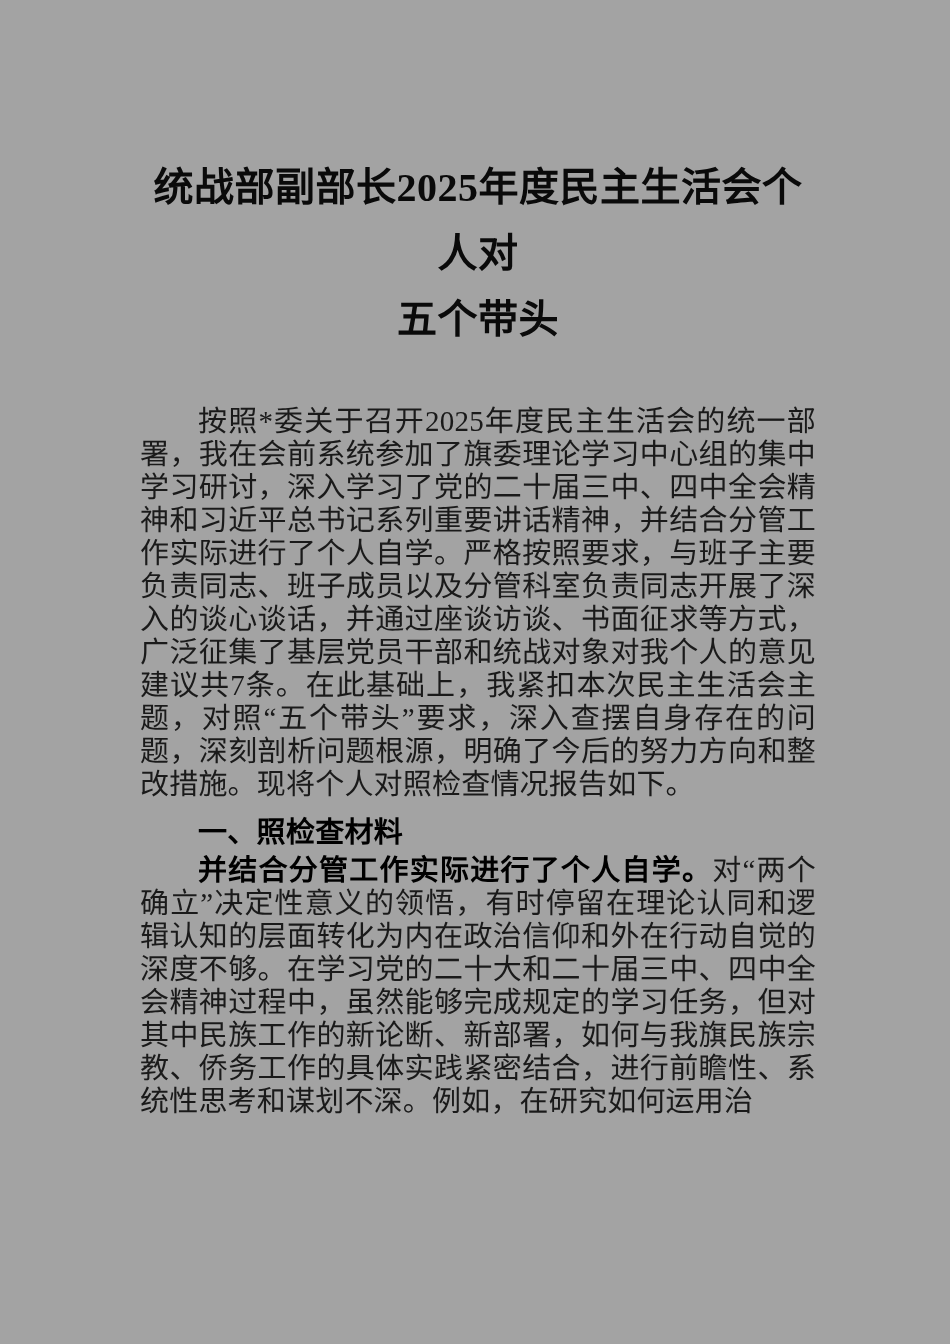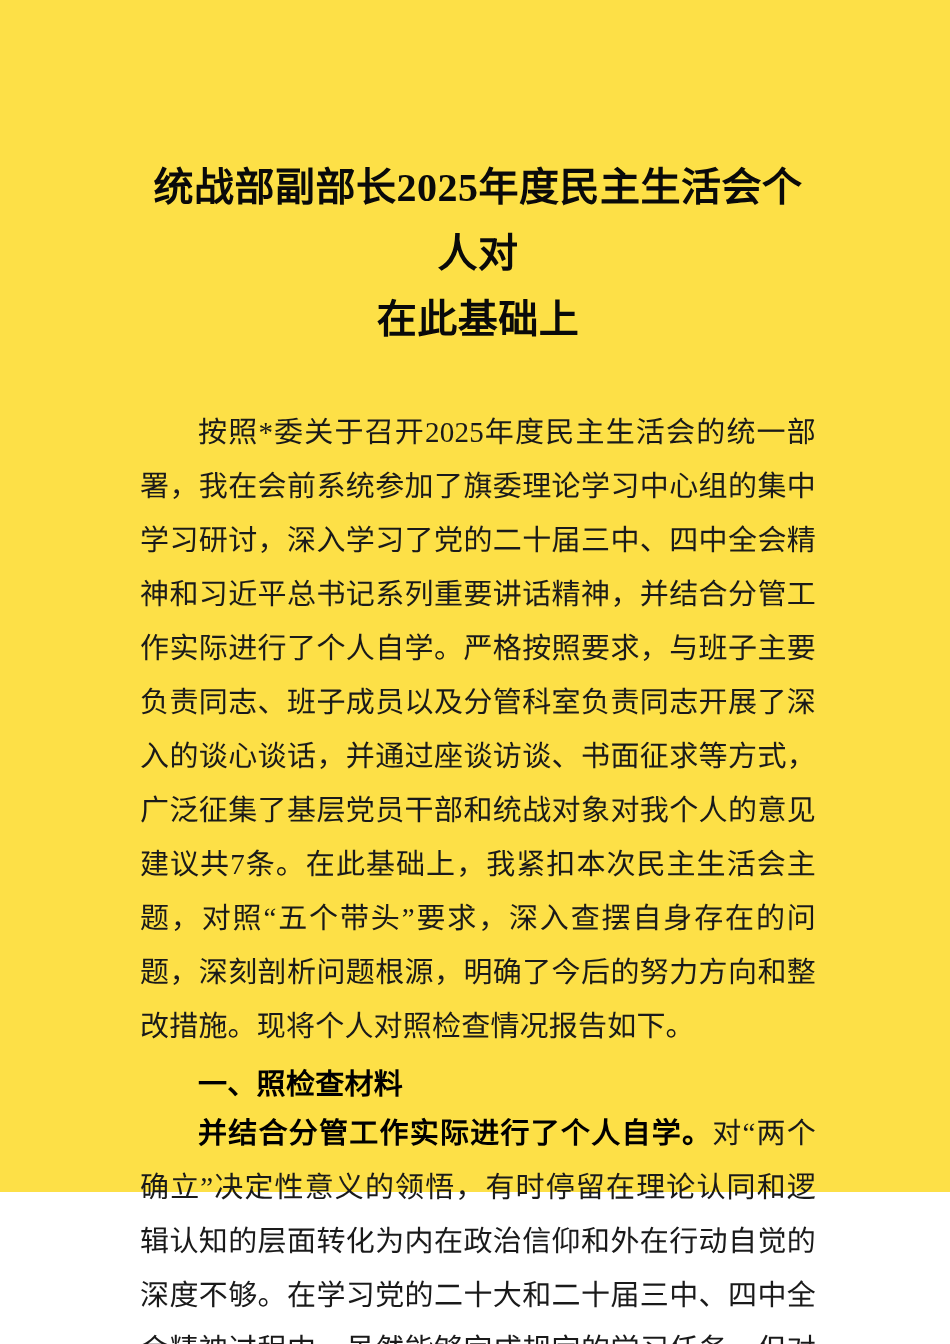--- a/index.html
+++ b/index.html
@@ -17,22 +17,22 @@
     font-family: "Liberation Serif", "DejaVu Serif", serif;
     color: #000000;
     -webkit-font-smoothing: antialiased;
   }
 
   .page {
     position: absolute;
     top: 0;
     left: 0;
     width: 950px;
-    height: 1192px;
-    background: #fde047;
+    height: 1344px;
+    background: #a3a3a3;
     box-sizing: border-box;
   }
 
   .page-body {
     position: absolute;
     left: 140px;
     top: 0;
     width: 676px;
   }
 
@@ -48,21 +48,21 @@
     letter-spacing: 0.5px;
     color: #0a0a0a;
     text-rendering: optimizeLegibility;
   }
 
   
   .para {
     margin: 0;
     font-family: "Liberation Serif", "DejaVu Serif", serif;
     font-size: 29px;
-    line-height: 54px;
+    line-height: 33px;
     text-align: justify;
     text-justify: inter-character;
     text-align-last: left;
     color: #1a1a1a;
     letter-spacing: 0.2px;
   }
 
   .para.indent2 {
     text-indent: 2em;
   }
@@ -103,21 +103,21 @@
   }
 </style>
 </head>
 <body>
 
 <div class="page">
   <div class="page-body">
 
     <h1 class="doc-title">
       <span>统战部副部长2025年度民主生活会个人对</span><br>
-      <span>在此基础上</span>
+      <span>五个带头</span>
     </h1>
 
     <p class="para indent2 first-para">按照*委关于召开2025年度民主生活会的统一部署，我在会前系统参加了旗委理论学习中心组的集中学习研讨，深入学习了党的二十届三中、四中全会精神和习近平总书记系列重要讲话精神，并结合分管工作实际进行了个人自学。严格按照要求，与班子主要负责同志、班子成员以及分管科室负责同志开展了深入的谈心谈话，并通过座谈访谈、书面征求等方式，广泛征集了基层党员干部和统战对象对我个人的意见建议共7条。在此基础上，我紧扣本次民主生活会主题，对照“五个带头”要求，深入查摆自身存在的问题，深刻剖析问题根源，明确了今后的努力方向和整改措施。现将个人对照检查情况报告如下。</p>
 
     <p class="h1-line">一、照检查材料</p>
 
 
     <p class="para indent2"><span class="lead-bold">并结合分管工作实际进行了个人自学。</span><span>对“两个确立”决定性意义的领悟，有时停留在理论认同和逻辑认知的层面转化为内在政治信仰和外在行动自觉的深度不够。在学习党的二十大和二十届三中、四中全会精神过程中，虽然能够完成规定的学习任务，但对其中民族工作的新论断、新部署，如何与我旗民族宗教、侨务工作的具体实践紧密结合，进行前瞻性、系统性思考和谋划不深。例如，在研究如何运用治</span></p>
 
   </div>

